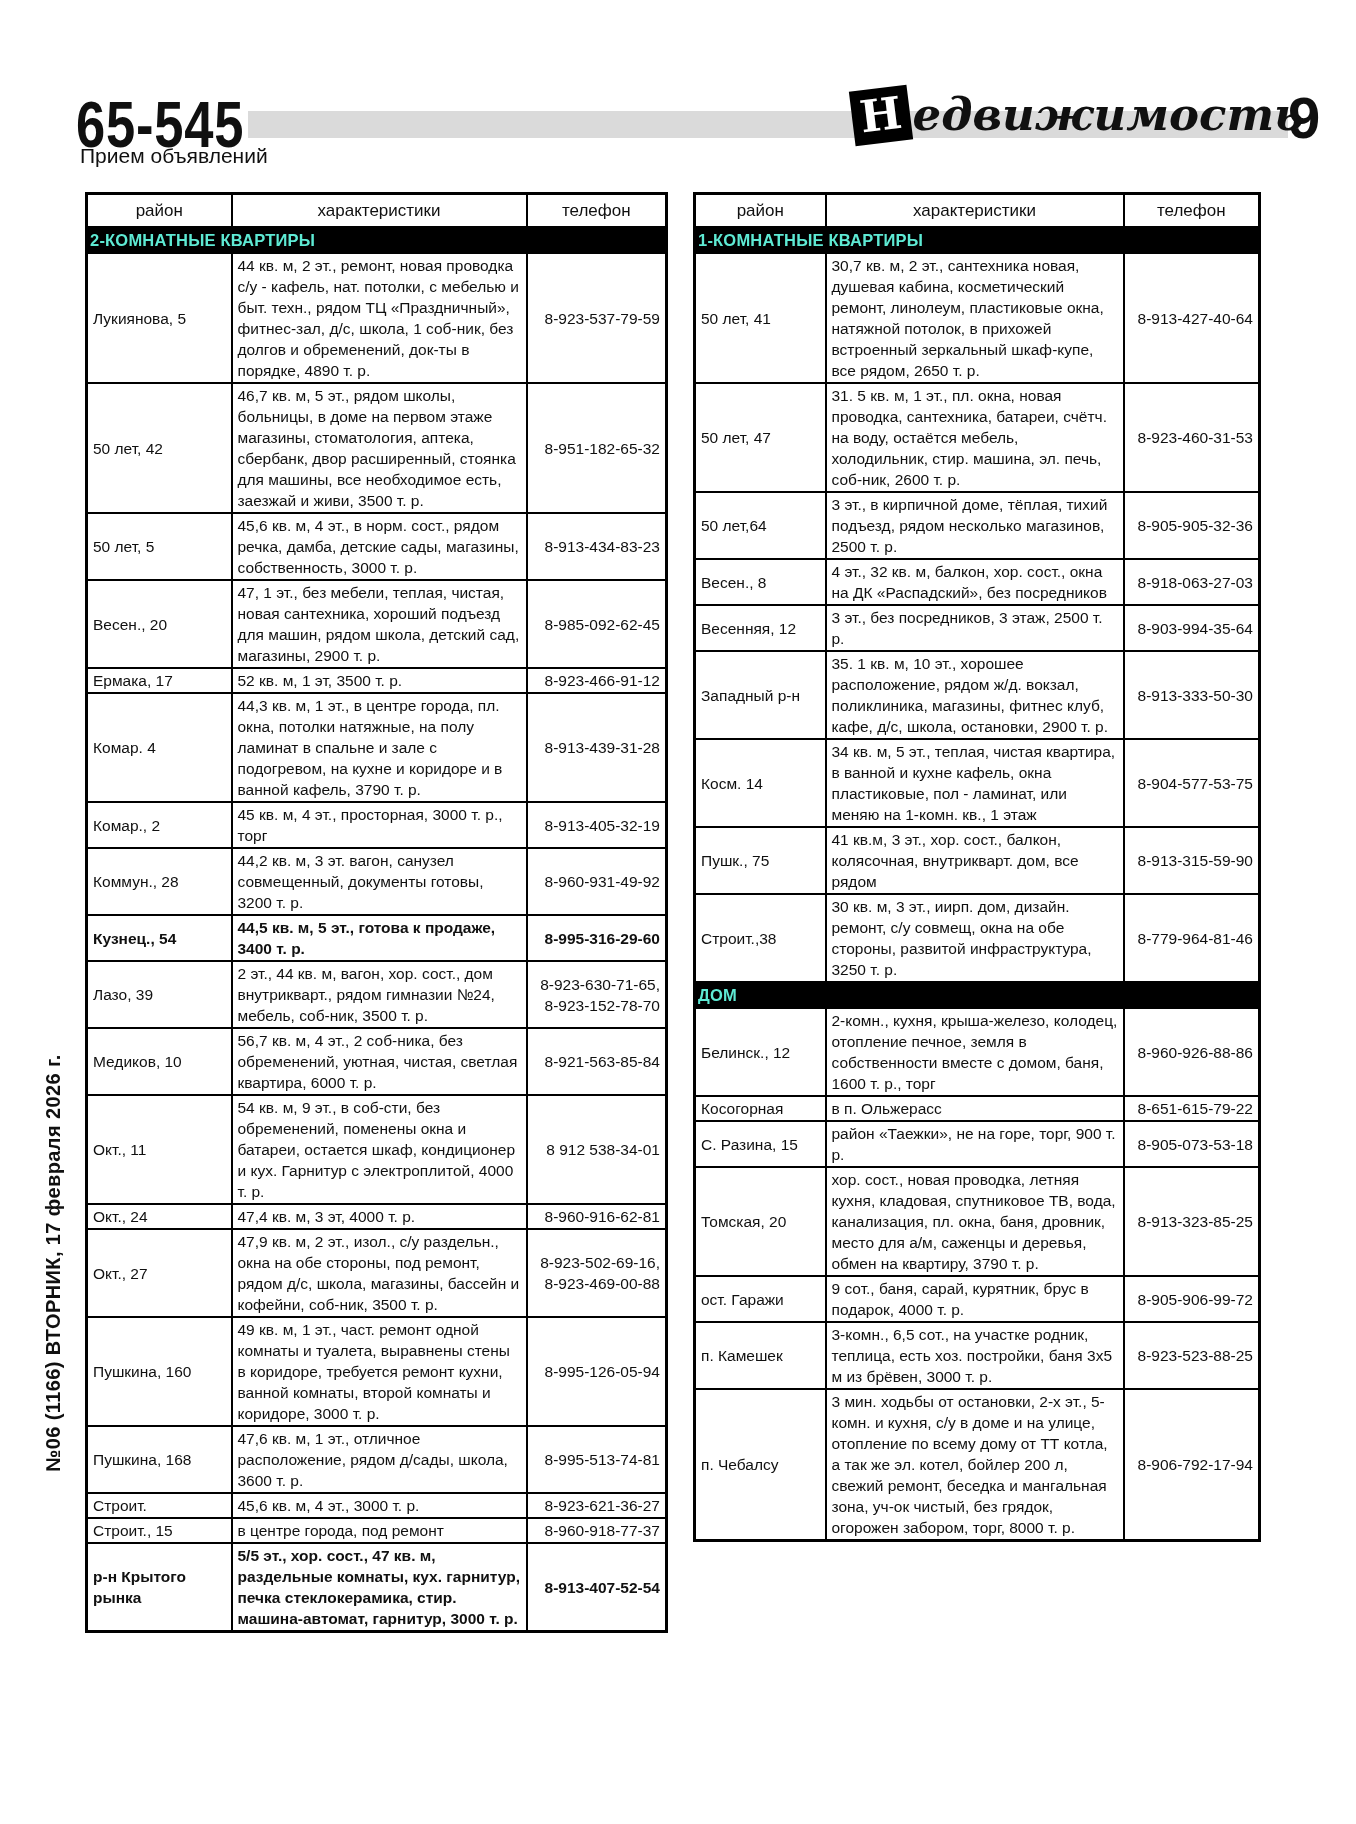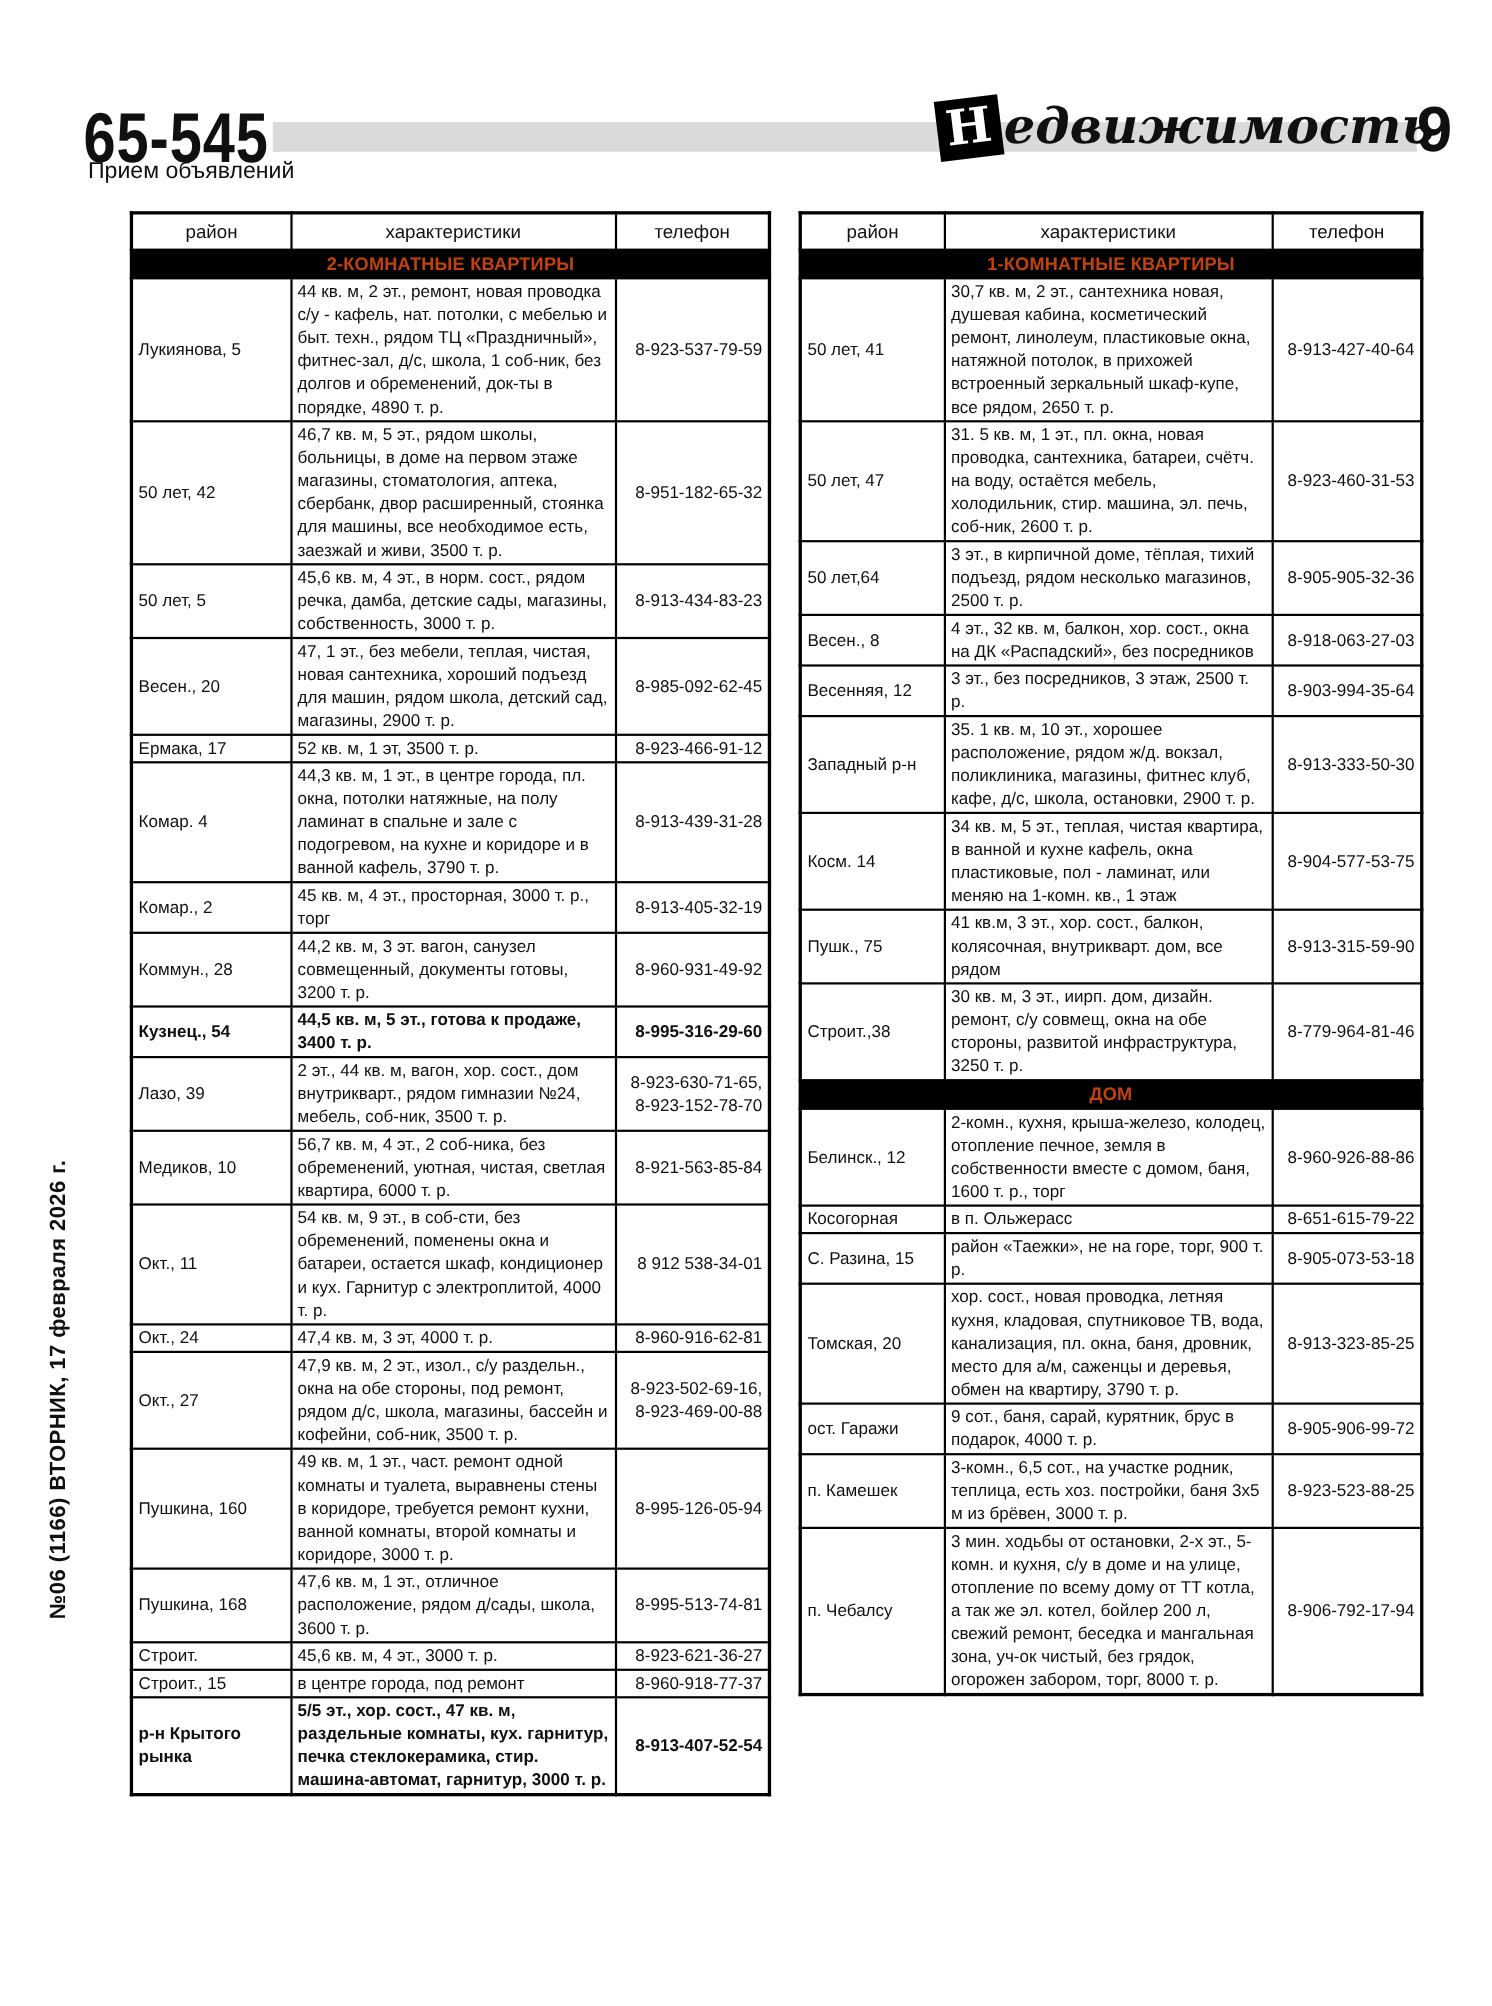--- a/index.html
+++ b/index.html
@@ -29,34 +29,34 @@
   .page-num{position:absolute;left:1288px;top:84px;font-size:58px;font-weight:bold;z-index:2;}
   
   .edition-vertical{
     position:absolute;left:42px;top:1472px;
     transform:rotate(-90deg);transform-origin:0 0;
     font-size:20px;font-weight:bold;white-space:nowrap;letter-spacing:0.4px;
   }
   
   table.ads{
     position:absolute;border-collapse:collapse;table-layout:fixed;
-    border:3px solid #000;background:#fff;margin-left:33px;
+    border:3px solid #000;background:#fff;
   }
   #left-table{left:85px;top:192px;width:580px;}
   #right-table{left:693px;top:192px;width:565px;}
   table.ads th, table.ads td{
     border:2px solid #000;padding:1px 5px;
     font-size:15.5px;line-height:21px;vertical-align:middle;
     word-wrap:break-word;
   }
   table.ads th{
     font-weight:normal;font-size:17px;text-align:center;padding:5px 2px;
   }
   tr.section-bar td{
-    background:#000;color:#c2410c;font-weight:bold;text-align:center;
+    background:#000;color:#5eead4;font-weight:bold;text-align:left;
     font-size:16.5px;padding:2px;line-height:20px;letter-spacing:0.2px;
   }
   td.phone-cell{
     text-align:right;white-space:pre-line;font-size:14.5px;padding:1px 2px;
   }
   td.district-cell{font-size:15.5px;}
   tr.bold-row td{font-weight:bold;}
 </style>
 </head>
 <body>

